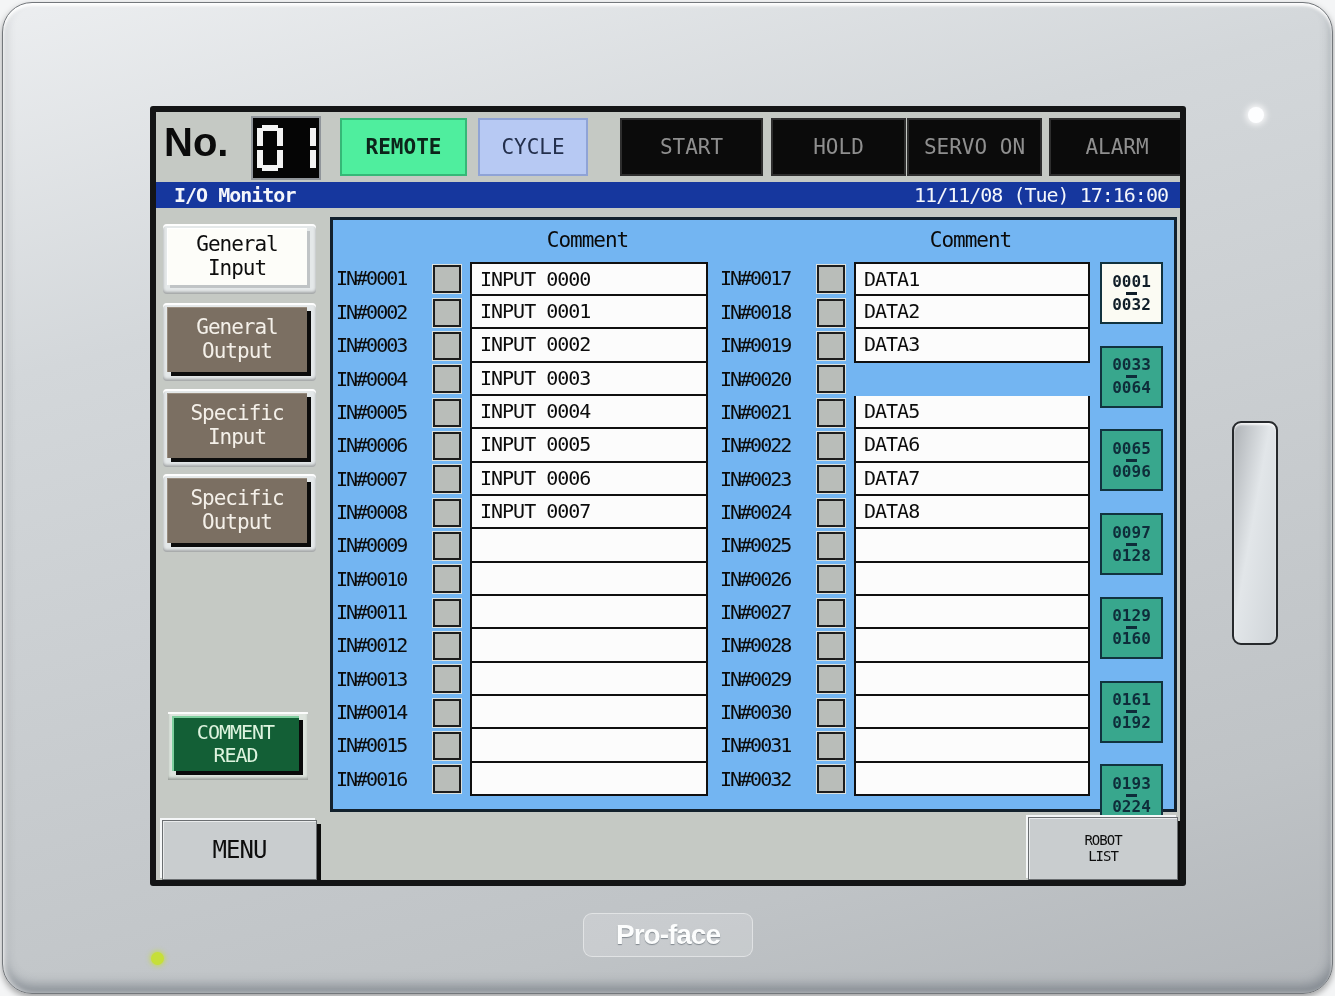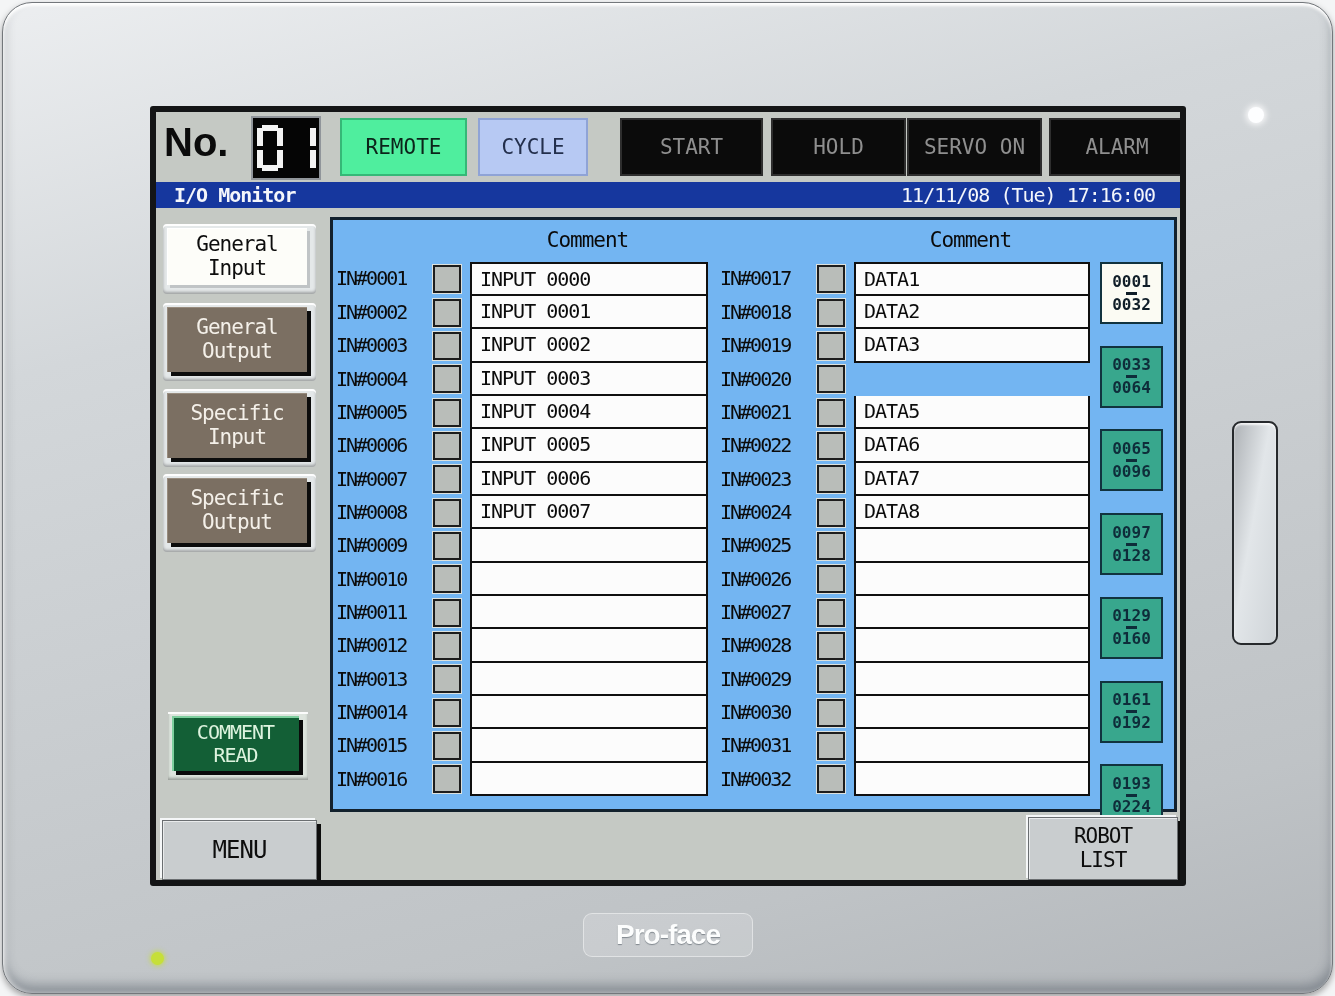--- a/index.html
+++ b/index.html
@@ -45,28 +45,28 @@
   .sg.c{right:0;bottom:3px;width:6px;height:18px}
   .lamp-row{position:absolute;left:184px;top:6px;display:flex;}
   .lamp{height:54px;border:2px solid #2e2e2e;background:#0b0b0b;color:#8f8f8f;
     display:flex;align-items:center;justify-content:center;font-size:21px;white-space:nowrap;}
   .lamp:nth-child(1){width:123px;margin-right:11px;}
   .lamp:nth-child(2){width:106px;margin-right:32px;}
   .lamp:nth-child(3){width:139px;margin-right:8px;}
   .lamp:nth-child(4){width:131px;margin-right:1px;}
   .lamp:nth-child(5){width:131px;margin-right:7px;}
   .lamp:nth-child(6){width:132px;}
-  .lamp.green{background:var(--remote-green,#4fee9e);color:#0c241a;border-color:#35b877;}
+  .lamp.green{background:var(--remote-green,#4fee9e);color:#0c241a;border-color:#35b877;font-weight:bold;}
   .lamp.blue{background:var(--cycle-blue,#b7c9f3);color:#232f4c;border-color:#8fa3d6;}
   
   .title-bar{position:absolute;left:0;top:70px;width:1024px;height:26px;
     background:var(--title-blue,#16379e);color:#f4f6fb;display:flex;align-items:center;
     justify-content:space-between;font-size:20px;}
   .title-bar .t-left{padding-left:18px;font-weight:bold;letter-spacing:-1px;}
-  .title-bar .t-right{padding-right:25px;letter-spacing:-1px;}
+  .title-bar .t-right{padding-right:12px;letter-spacing:-1px;}
   
   #sidebar{position:absolute;left:0;top:0;width:174px;height:768px;}
   .sb-frame{position:absolute;left:7px;width:153px;border-radius:4px;background:#e4e8e9;
     box-shadow:inset 0 2px 0 rgba(255,255,255,.95), inset 0 -2px 3px rgba(0,0,0,.3);}
   .sb-frame:nth-child(1){top:112px;height:70px;}
   .sb-frame:nth-child(2){top:191px;height:78px;}
   .sb-frame:nth-child(3){top:277px;height:78px;}
   .sb-frame:nth-child(4){top:362px;height:78px;}
   .sb-face{position:absolute;left:4px;top:4px;right:9px;bottom:9px;
     background:#7b6f62;color:#f4f0e9;box-shadow:4px 4px 0 #0c0c0c, inset 1px 1px 0 #978b7d;
@@ -106,21 +106,21 @@
     color:#0e2d3a;display:flex;flex-direction:column;align-items:center;justify-content:center;
     font-weight:bold;font-size:16px;line-height:1;box-sizing:border-box;cursor:pointer;}
   .pg-btn .dash{width:11px;height:3px;background:currentColor;margin:2px 0;}
   .pg-btn.active{background:#fbfbf3;color:#101e28;}
   
   .menu-btn,.robot-btn{position:absolute;background:#c9cdcf;color:#0d0d0d;
     box-shadow:-2px -2px 0 #f5f7f8, 4px 4px 0 #0d0d0d, inset 1px 1px 0 #e9ebec;
     border:1px solid #6a6e71;display:flex;flex-direction:column;align-items:center;
     justify-content:center;cursor:pointer;letter-spacing:-1px;}
   .menu-btn{left:6px;top:708px;width:153px;height:58px;font-size:24px;}
-  .robot-btn{left:872px;top:705px;width:148px;height:61px;font-size:21px;line-height:1.12;}
+  .robot-btn{left:872px;top:705px;width:148px;height:61px;font-size:14px;line-height:1.12;}
 </style>
 </head>
 <body>
 
 <div class="stage">
   <div class="bezel"></div>
   <div class="led led-top"></div>
   <div class="led led-bottom"></div>
   <div class="side-slot"></div>
   <div class="brand">Pro-face</div>

